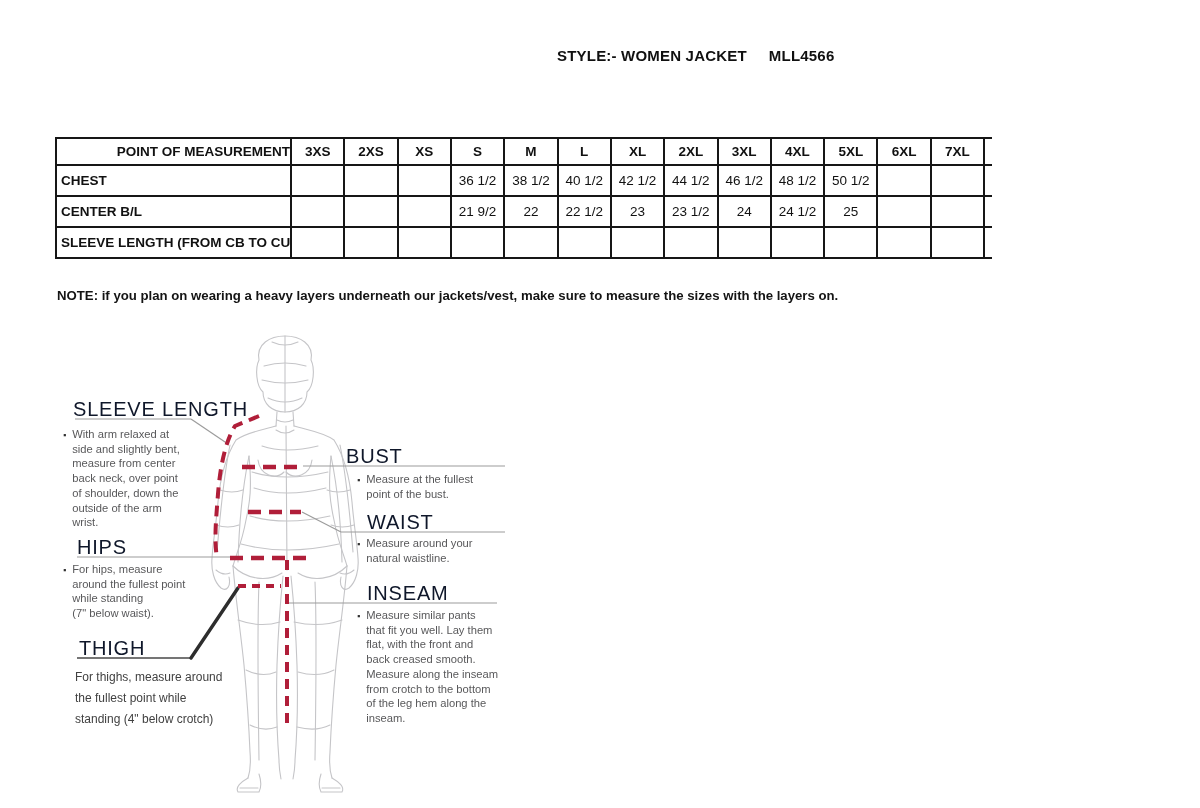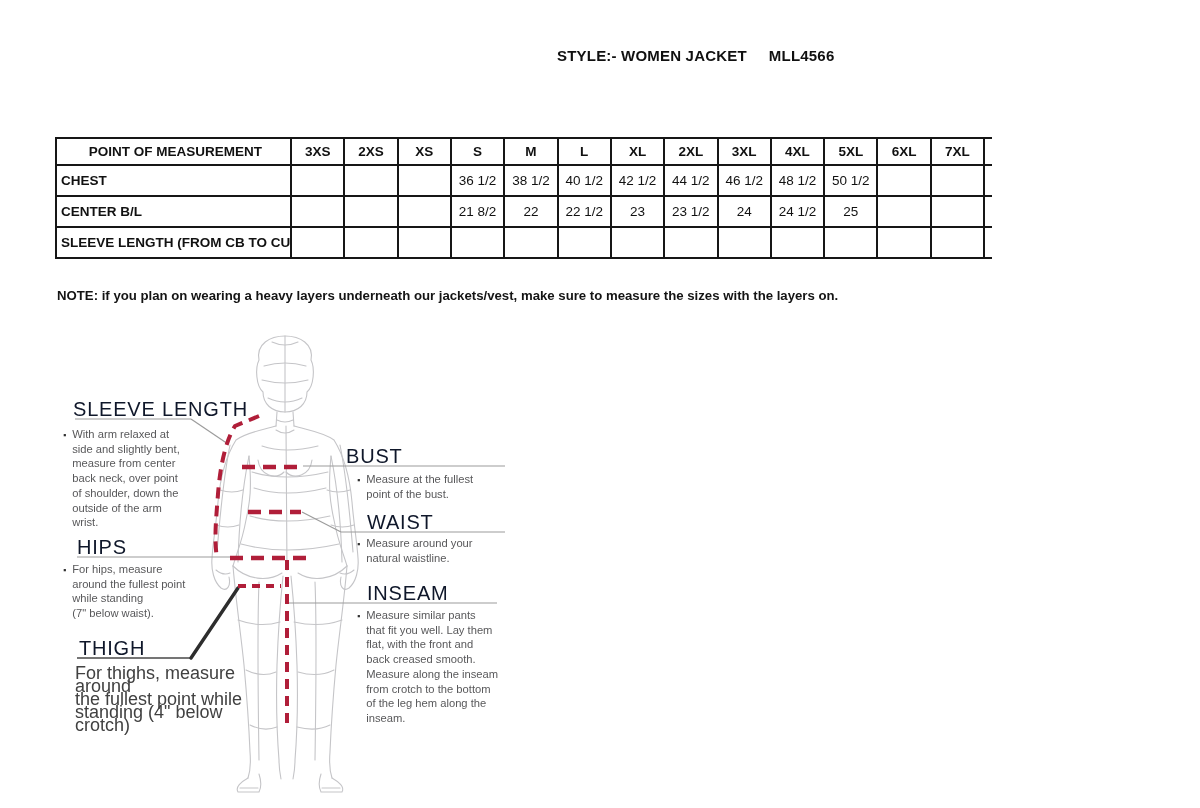--- a/index.html
+++ b/index.html
@@ -7,36 +7,36 @@
   .page { position:relative; width:992px; height:808px; background:#fff; overflow:hidden; }
 
   
   .title { position:absolute; left:557px; top:47px; display:flex; gap:22px; font-size:15px; font-weight:700; color:#101010; letter-spacing:.2px; }
 
   
   table.size-chart { position:absolute; left:55px; top:137px; width:1090px; border-collapse:collapse; table-layout:fixed; }
   table.size-chart th, table.size-chart td { border:2px solid #161616; font-size:13.5px; overflow:hidden; white-space:nowrap; }
   table.size-chart col.poml { width:235px; }
   table.size-chart thead th { height:27px; font-weight:700; text-align:center; }
-  table.size-chart thead th.poml-h { text-align:center; padding-left:4px; }
+  table.size-chart thead th.poml-h { text-align:right; padding-left:4px; }
   table.size-chart tbody td { height:31px; text-align:center; font-weight:400; }
   table.size-chart tbody td.rowlabel { text-align:left; padding-left:4px; font-weight:700; }
 
   
   .note { position:absolute; left:57px; top:288px; font-size:13.2px; font-weight:700; color:#141414; }
 
   
   .diagram { position:absolute; left:0; top:330px; width:1200px; height:478px; }
   .diagram svg { position:absolute; left:0; top:0; }
   .m-block { position:absolute; }
   .m-head { font-size:20px; color:#0f172a; letter-spacing:.8px; font-weight:400; }
   .m-desc { display:flex; gap:6px; position:absolute; }
   .bullet { font-size:9px; color:#2f2f2f; line-height:14.7px; margin-top:1px; }
   .desc-text { font-size:11.2px; line-height:14.7px; color:#58585a; white-space:pre-line; }
-  .desc-text.dark { font-size:18px; line-height:13px; color:#414141; }
+  .desc-text.dark { font-size:12px; line-height:21px; color:#414141; }
 </style>
 </head>
 <body>
 
 <div class="page">
 
   <div class="title">
     <span>STYLE:- WOMEN JACKET</span>
     <span>MLL4566</span>
   </div>
@@ -100,21 +100,21 @@
         <td></td>
         <td></td>
         <td></td>
         <td></td>
       </tr>
       <tr>
         <td class="rowlabel">CENTER B/L</td>
         <td></td>
         <td></td>
         <td></td>
-        <td>21 8/2</td>
+        <td>21 9/2</td>
         <td>22</td>
         <td>22 1/2</td>
         <td>23</td>
         <td>23 1/2</td>
         <td>24</td>
         <td>24 1/2</td>
         <td>25</td>
         <td></td>
         <td></td>
         <td></td>

